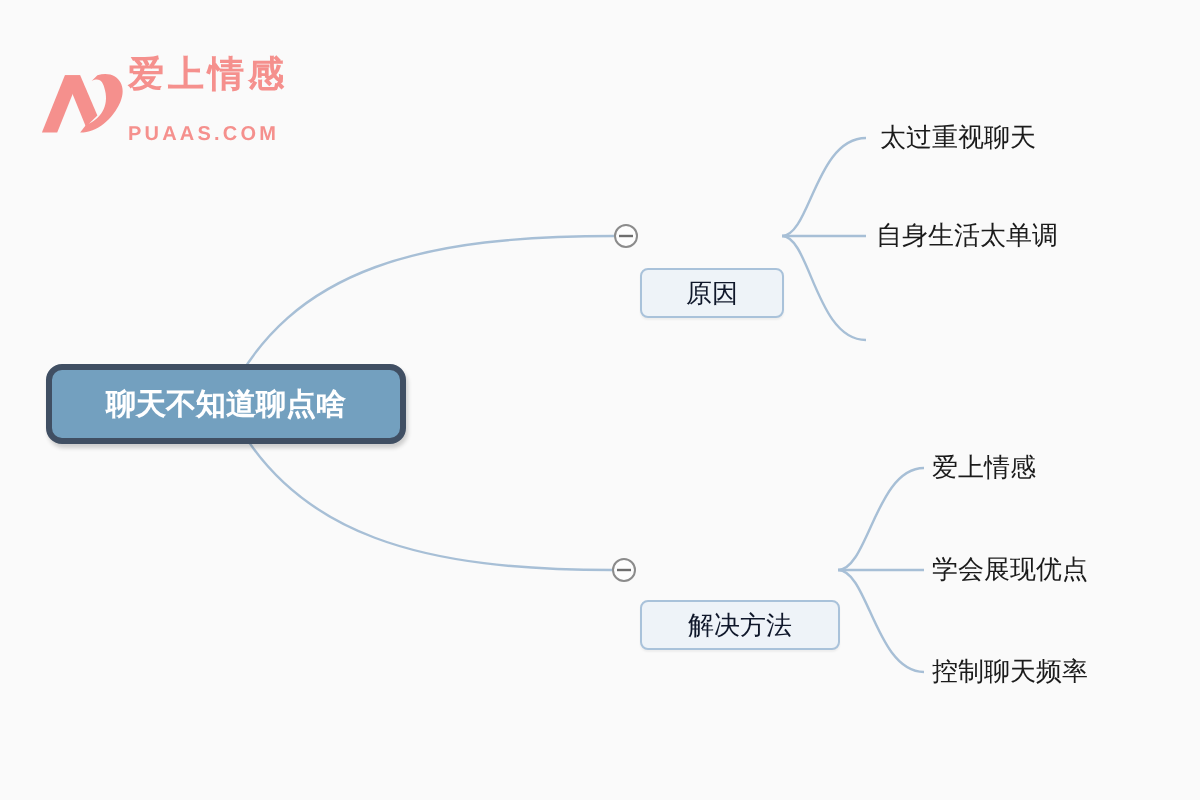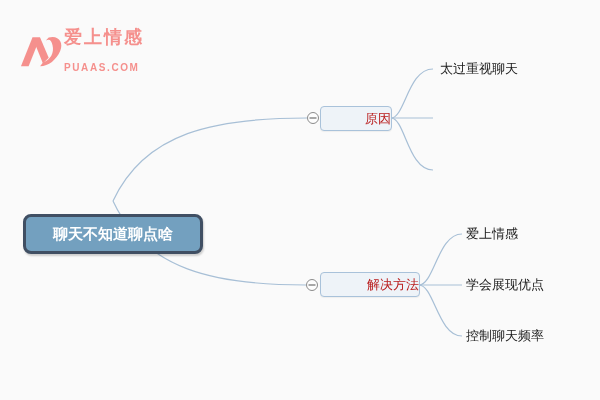--- a/index.html
+++ b/index.html
@@ -33,31 +33,31 @@
   .root-node{
     position:absolute;left:23px;top:182px;
     width:174px;height:34px;
     background:#73a0bf;
     border:3px solid #404f63;
     border-radius:8px;
     box-shadow:1px 2px 2px rgba(0,0,0,0.18);
     color:#ffffff;font-size:15px;font-weight:bold;
     display:flex;align-items:center;justify-content:center;
     cursor:default;
-    margin-top:32px;
   }
   .branch-node{
     position:absolute;
     height:23px;
     background:#eef3f8;
     border:1px solid #a9c2da;
     border-radius:4px;
-    color:#b91c1c;font-size:13px;
-    display:flex;align-items:center;justify-content:flex-end;
+    color:#0f172a;font-size:13px;
+    display:flex;align-items:center;justify-content:center;
     box-shadow:0 1px 1px rgba(0,0,0,0.05);
+    margin-top:28px;
   }
   .branch-reason{left:320px;top:106px;width:70px;}
   .branch-solution{left:320px;top:272px;width:98px;}
   .leaf{
     position:absolute;
     font-size:13px;color:#1b1b1b;line-height:18px;
     white-space:nowrap;
   }
   .leaf.t1{left:440px;top:60px;}
   .leaf.t2{left:438px;top:109px;}
@@ -111,18 +111,19 @@
 
   <div class="branch-node branch-reason">
     <span>原因</span>
   </div>
 
   <div class="branch-node branch-solution">
     <span>解决方法</span>
   </div>
 
   <div class="leaf t1">太过重视聊天</div>
+  <div class="leaf t2">自身生活太单调</div>
 
   <div class="leaf b1">爱上情感</div>
   <div class="leaf b2">学会展现优点</div>
   <div class="leaf b3">控制聊天频率</div>
 
 </div>
 
 </body></html>

